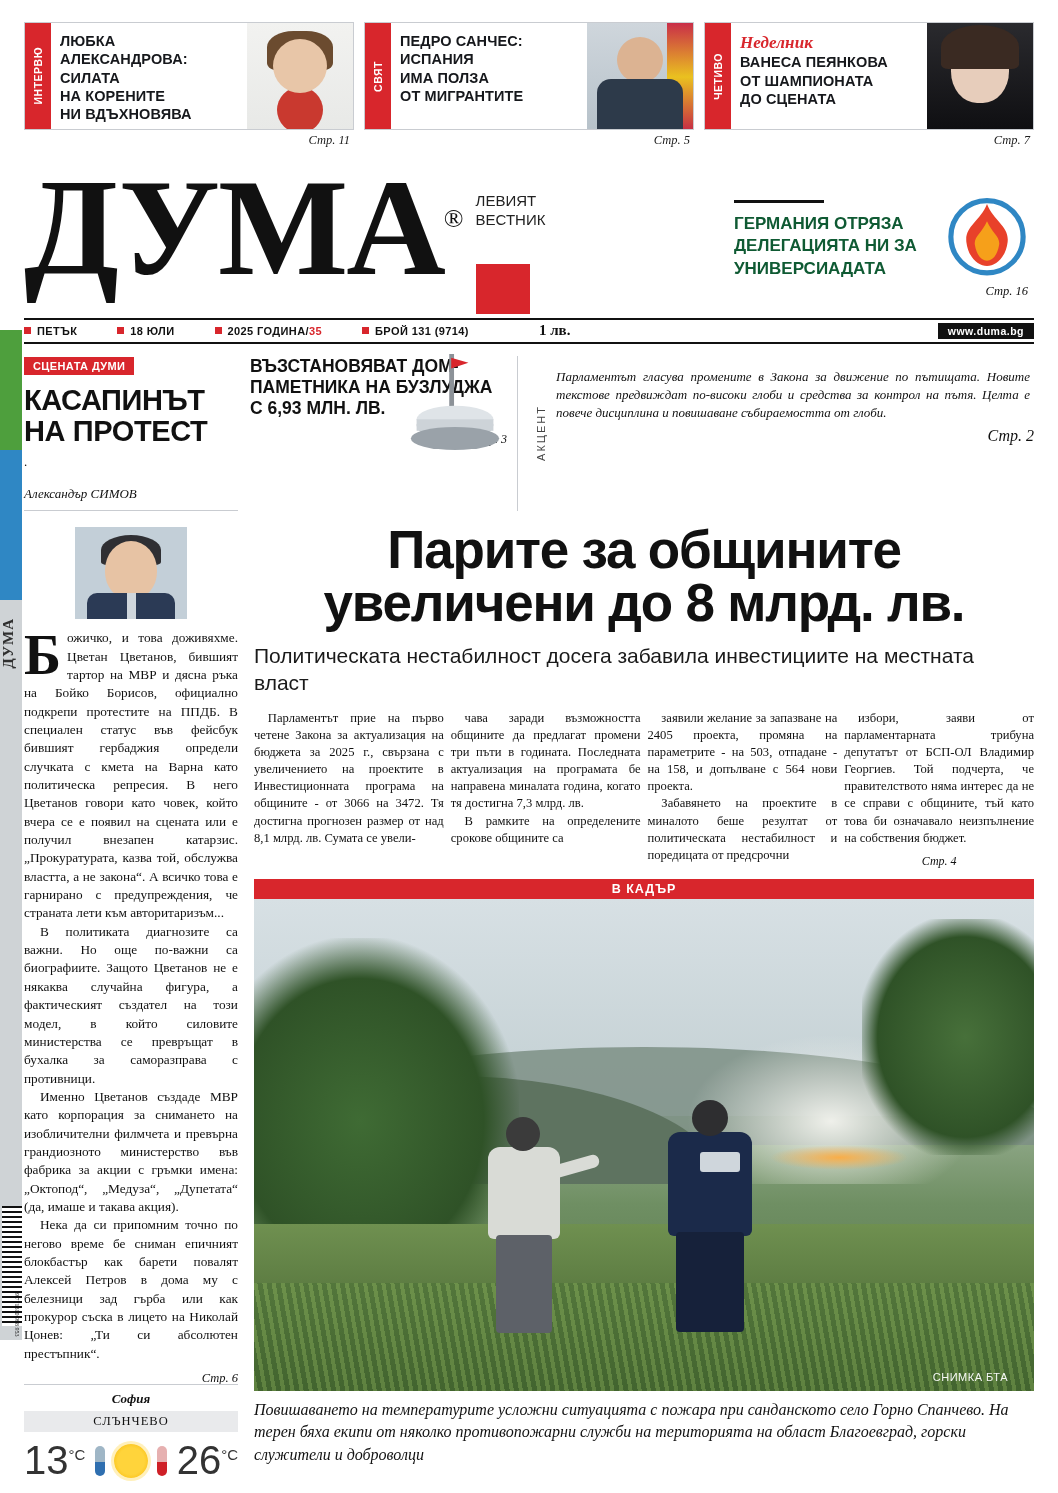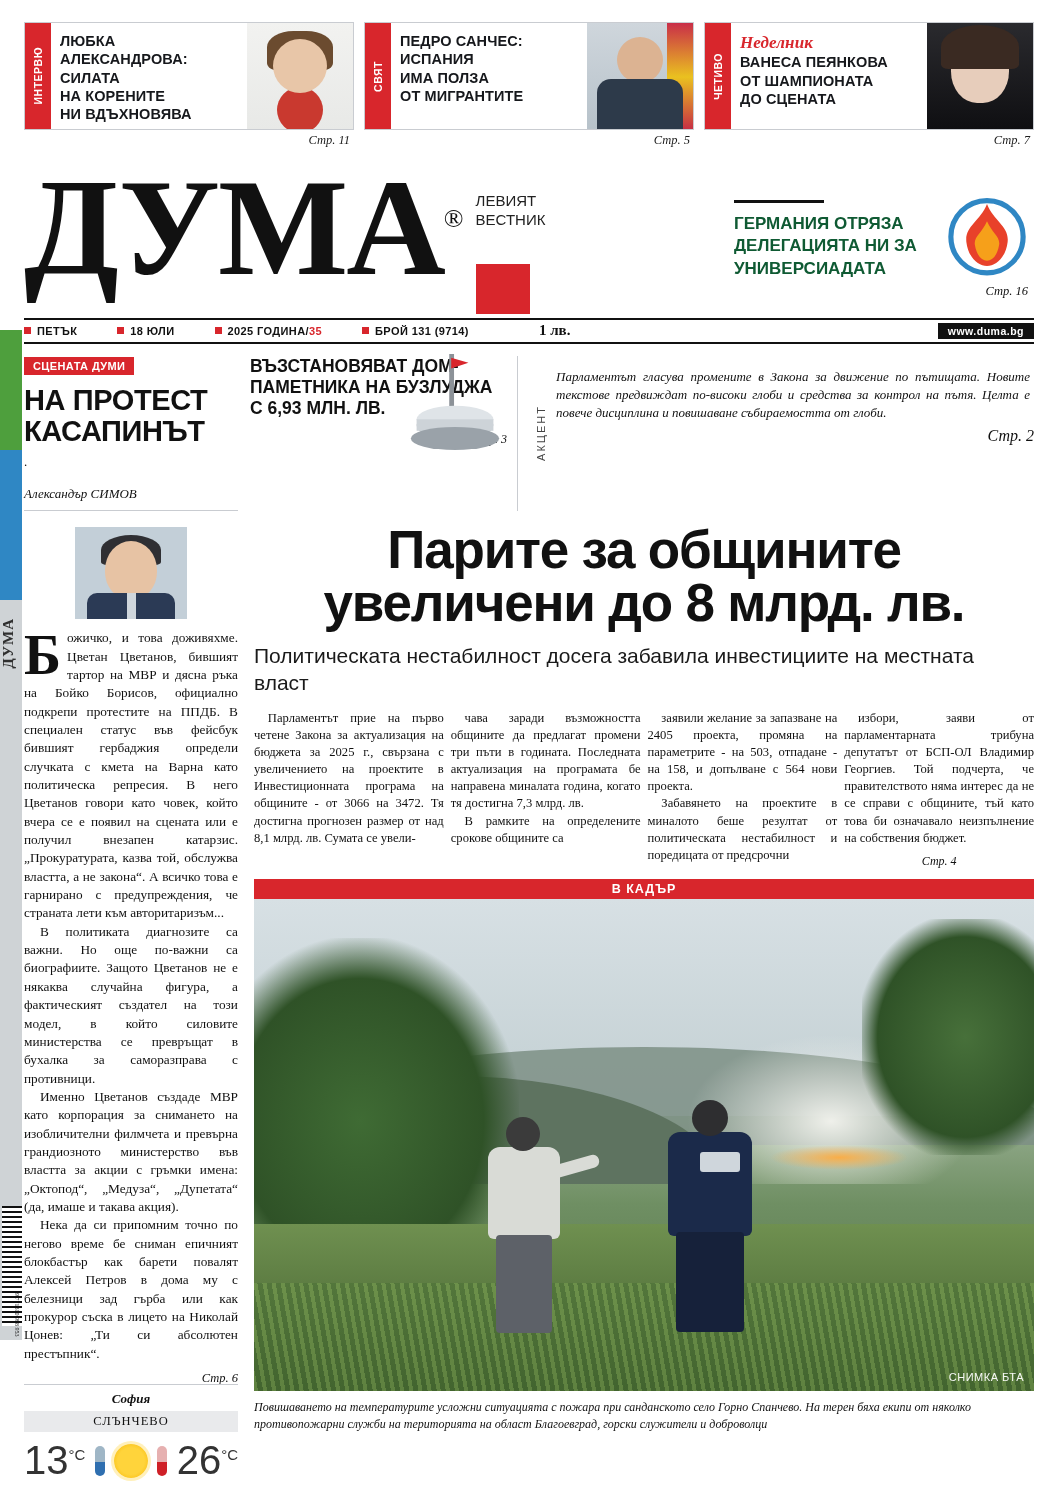--- a/index.html
+++ b/index.html
@@ -168,22 +168,22 @@
   .fig-a { left: 29%; width: 88px; height: 215px; }
   .fig-a .h { position:absolute; left:26px; top:0; width:34px; height:34px; border-radius:50%; background:#3b3b3b; }
   .fig-a .t { position:absolute; left:8px; top:30px; width:72px; height:92px; background:#d9dbd6; border-radius:12px 12px 6px 6px; }
   .fig-a .l { position:absolute; left:16px; top:118px; width:56px; height:98px; background:#5d6168; border-radius:4px; }
   .fig-a .arm { position:absolute; left:62px; top:44px; width:58px; height:13px; background:#d9dbd6; transform: rotate(-16deg); border-radius:6px;}
   .fig-b { left: 52%; width: 100px; height: 232px; }
   .fig-b .h { position:absolute; left:32px; top:0; width:36px; height:36px; border-radius:50%; background:#2e2e30; }
   .fig-b .t { position:absolute; left:8px; top:32px; width:84px; height:104px; background:#1b2a4a; border-radius:12px 12px 6px 6px; }
   .fig-b .badge { position:absolute; left:40px; top:52px; width:40px; height:20px; background:#cfd6dc; border-radius:3px; }
   .fig-b .l { position:absolute; left:16px; top:132px; width:68px; height:100px; background:#16213a; border-radius:4px; }
-  .photo-credit { position:absolute; right: 10px; bottom: 8px; color:#fff; font-family:"Liberation Sans", sans-serif; font-size: 11px; letter-spacing:.5px; opacity:.95; }
-  .caption { font-style: italic; font-size: 12px; line-height:1.4; margin-top: 8px; font-family: Liberation Serif, serif; }
+  .photo-credit { position:absolute; right: 26px; bottom: 8px; color:#fff; font-family:"Liberation Sans", sans-serif; font-size: 11px; letter-spacing:.5px; opacity:.95; }
+  .caption { font-style: italic; font-size: 16px; line-height:1.4; margin-top: 8px; font-family: Liberation Serif, serif; }
 
   
   .weather { position:absolute; left: 24px; bottom: 10px; width: 214px; border-top:1px solid #c9ccd1; padding-top:6px;}
   .weather .city { text-align:center; font-weight:bold; font-style:italic; font-size:13px; }
   .weather .band { background:#e9eaec; text-align:center; font-size:12.5px; padding:3px 0; margin-top:4px; letter-spacing:1px; }
   .weather .temps { display:flex; align-items:center; justify-content:space-between; margin-top: 6px; }
   .weather .t { font-family:"Liberation Sans", sans-serif; font-size: 40px; font-weight:300; color:#333; }
   .weather .t sup { font-size: 15px; vertical-align: super; }
   .sun { width: 34px; height: 34px; border-radius:50%; background: radial-gradient(circle,#ffd43b 55%, #f7b500 100%); box-shadow: 0 0 0 3px rgba(255,212,59,.35); }
   .thermo { width: 10px; height: 30px; border-radius:6px; background:linear-gradient(180deg,#9fb6c6 0 55%, #2f6fb0 55% 100%); position:relative; }
@@ -305,22 +305,22 @@
         <span>БРОЙ 131 (9714)</span>
       </div>
     <div class="price">1 лв.</div>
     <div class="site">www.duma.bg</div>
   </div>
 
   <div class="strip2">
     <div class="col-left">
       <div class="kicker-box">СЦЕНАТА ДУМИ</div>
       <div class="kasapin">
+        <div>КАСАПИНЪТ</div>
         <div>НА ПРОТЕСТ</div>
-        <div>КАСАПИНЪТ</div>
       </div>
       <div class="author-dot">.</div>
       <div class="author">Александър СИМОВ</div>
     </div>
 
     <div class="buzludzha">
       <div class="buz-title">ВЪЗСТАНОВЯВАТ ДОМ-ПАМЕТНИКА НА БУЗЛУДЖА С 6,93 МЛН. ЛВ.</div>
       <svg class="buz-art" viewBox="0 0 100 104">
         <rect x="44" y="2" width="5" height="56" fill="#8c9298"></rect>
         <path d="M46 6 l18 5 -18 6 z" fill="#d8262c"></path>
@@ -348,21 +348,21 @@
     <div class="left-col">
       <div class="portrait">
         <div class="hair"></div>
           <div class="head"></div>
           <div class="body"></div>
           <div class="tie"></div>
       </div>
       <div class="art-text">
         <p class="first"><span class="dropcap">Б</span><span>ожичко, и това доживяхме. Цветан Цветанов, бившият тартор на МВР и дясна ръка на Бойко Борисов, официално подкрепи протестите на ППДБ. В специален статус във фейсбук бившият гербаджия определи случката с кмета на Варна като политическа репресия. В него Цветанов говори като човек, който вчера се е появил на сцената или е получил внезапен катарзис. „Прокуратурата, казва той, обслужва властта, а не закона“. А всичко това е гарнирано с предупреждения, че страната лети към авторитаризъм...</span></p>
         <p>В политиката диагнозите са важни. Но още по-важни са биографиите. Защото Цветанов не е някаква случайна фигура, а фактическият създател на този модел, в който силовите министерства се превръщат в бухалка за саморазправа с противници.</p>
-        <p>Именно Цветанов създаде МВР като корпорация за снимането на изобличителни филмчета и превърна грандиозното министерство във властта за акции с гръмки имена: „Октопод“, „Медуза“, „Дупетата“ (да, имаше и такава акция).</p>
+        <p>Именно Цветанов създаде МВР като корпорация за снимането на изобличителни филмчета и превърна грандиозното министерство във фабрика за акции с гръмки имена: „Октопод“, „Медуза“, „Дупетата“ (да, имаше и такава акция).</p>
         <p>Нека да си припомним точно по негово време бе сниман епичният блокбастър как барети повалят Алексей Петров в дома му с белезници зад гърба или как прокурор съска в лицето на Николай Цонев: „Ти си абсолютен престъпник“.</p>
       </div>
       <div class="left-pg">Стр. 6</div>
     </div>
 
     <div class="right-col">
       <div class="headline">
         <div>Парите за общините</div>
         <div>увеличени до 8 млрд. лв.</div>
       </div>

